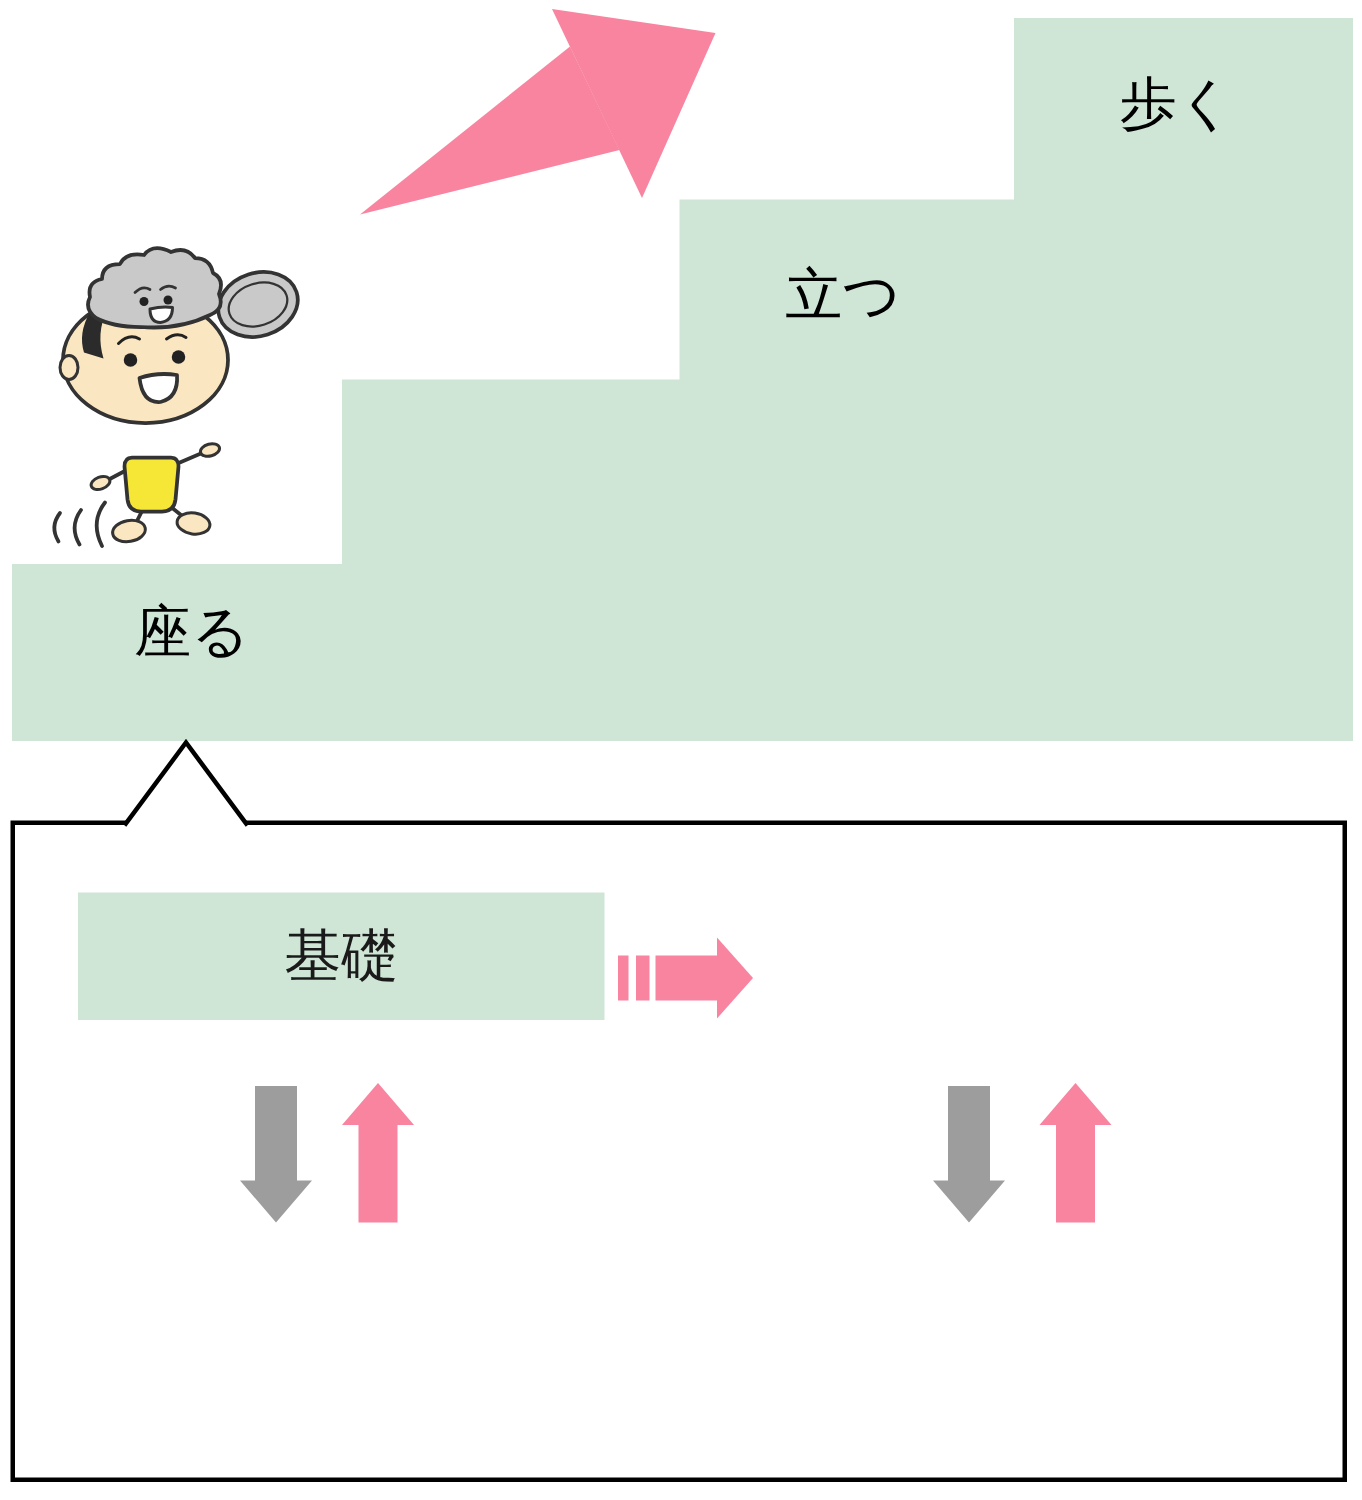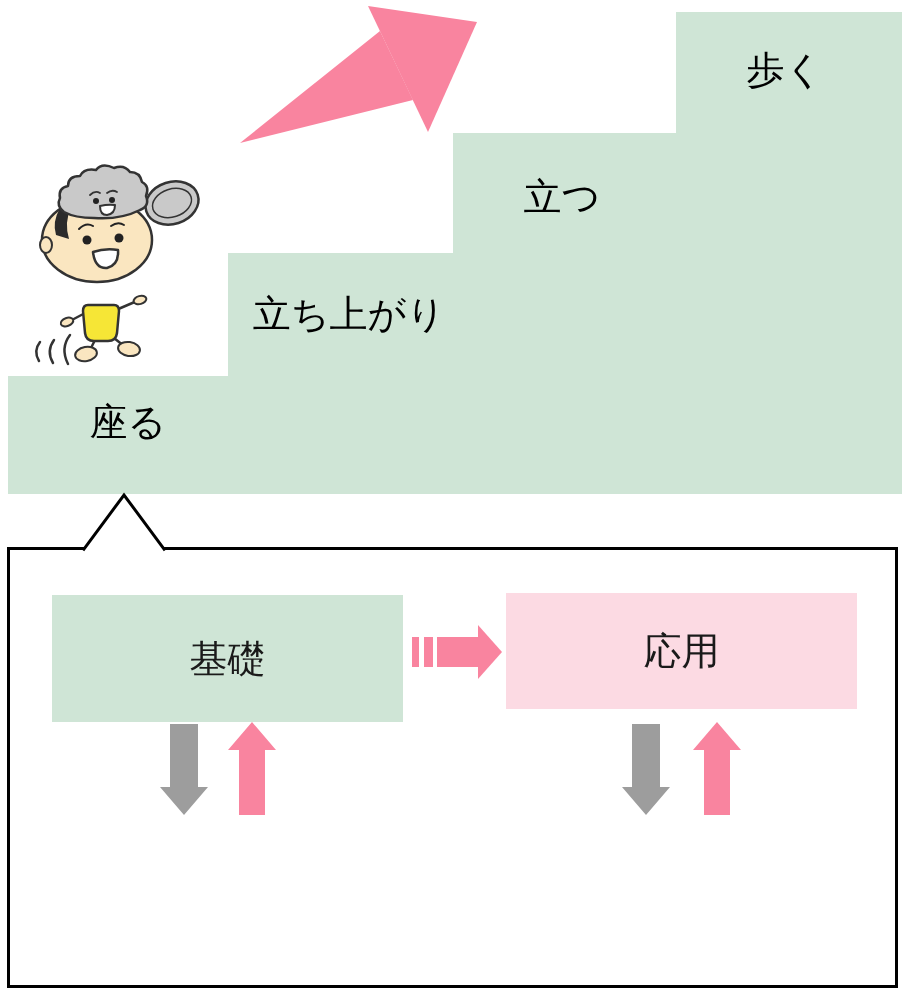--- a/index.html
+++ b/index.html
@@ -3,21 +3,21 @@
 <meta charset="utf-8">
 <style>
   html,body{margin:0;padding:0;background:#fff;}
   .canvas{
     position:relative;width:908px;height:1000px;background:#fff;overflow:hidden;
     font-family:"Liberation Sans","DejaVu Sans",sans-serif;color:#1a1a1a;
   }
   .vector-layer{position:absolute;left:0;top:0;width:908px;height:1000px;z-index:1;}
   .box{position:absolute;display:flex;align-items:center;justify-content:center;z-index:2;}
   .box-label{font-size:38px;line-height:1;color:#1a1a1a;}
-  .basic-box{left:52px;top:595px;width:351px;height:127px;background:#cfe5d6;}
+  .basic-box{left:52px;top:595px;width:351px;height:85px;background:#cfe5d6;}
   .applied-box{left:506px;top:593px;width:351px;height:116px;background:#fcdae3;}
   .practice-bar{left:51px;top:829px;width:806px;height:112px;background:#c59a6a;}
   .step-label{
     position:absolute;z-index:3;font-size:38px;line-height:1;white-space:nowrap;
     transform:translate(-50%,-50%);color:#000000;
   }
   .lbl-sit{left:128px;top:422px;}
   .lbl-standup{left:349px;top:314px;}
   .lbl-stand{left:562px;top:197px;}
   .lbl-walk{left:785px;top:70px;}
@@ -97,24 +97,20 @@
     </g>
 
     <polygon fill="#9d9d9d" points="170,724 198,724 198,787 208,787 184,815 160,787 170,787"></polygon>
     <polygon fill="#f9849f" points="252,722 276,750 265,750 265,815 239,815 239,750 228,750"></polygon>
 
     <polygon fill="#9d9d9d" points="632,724 660,724 660,787 670,787 646,815 622,787 632,787"></polygon>
     <polygon fill="#f9849f" points="717,722 741,750 730,750 730,815 704,815 704,750 693,750"></polygon>
   </svg>
 
   <div class="step-label lbl-sit">座る</div>
-  <div class="step-label lbl-standup">立ち上がり</div>
   <div class="step-label lbl-stand">立つ</div>
   <div class="step-label lbl-walk">歩く</div>
 
   <div class="box basic-box">
     <span class="box-label">基礎</span>
   </div>
-  <div class="box applied-box">
-    <span class="box-label">応用</span>
-  </div>
 
 </div>
 
 </body></html>

